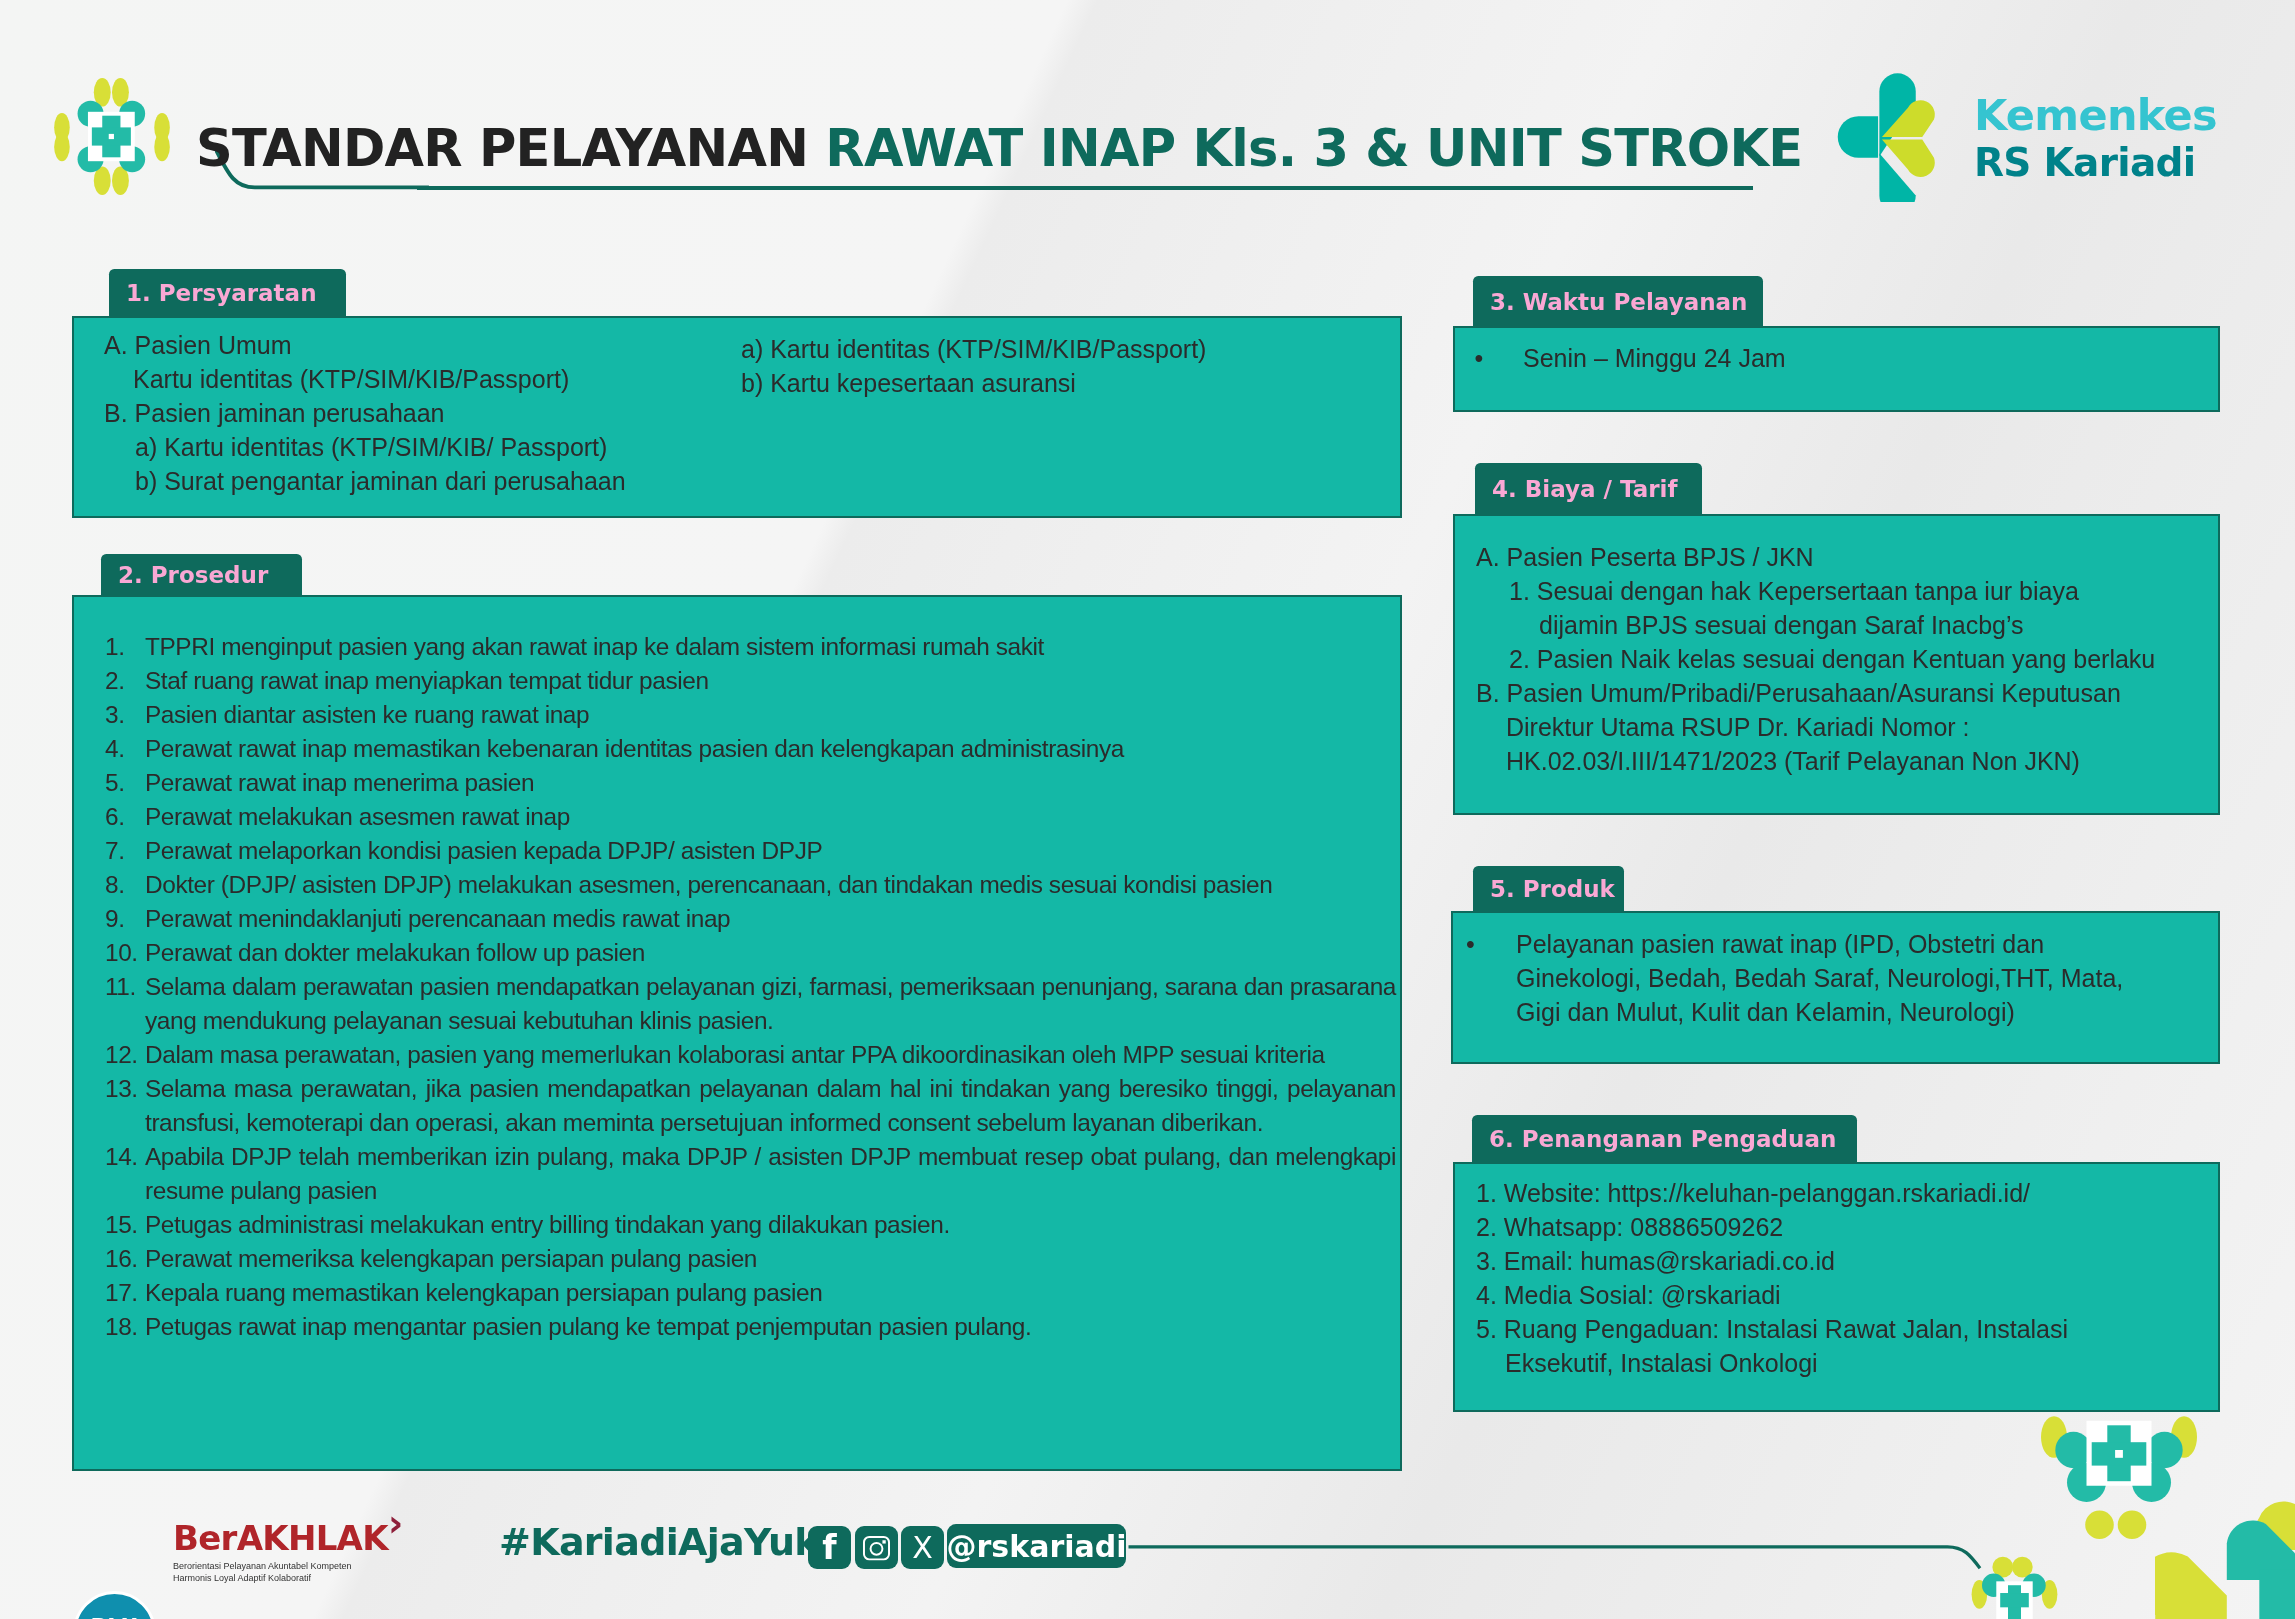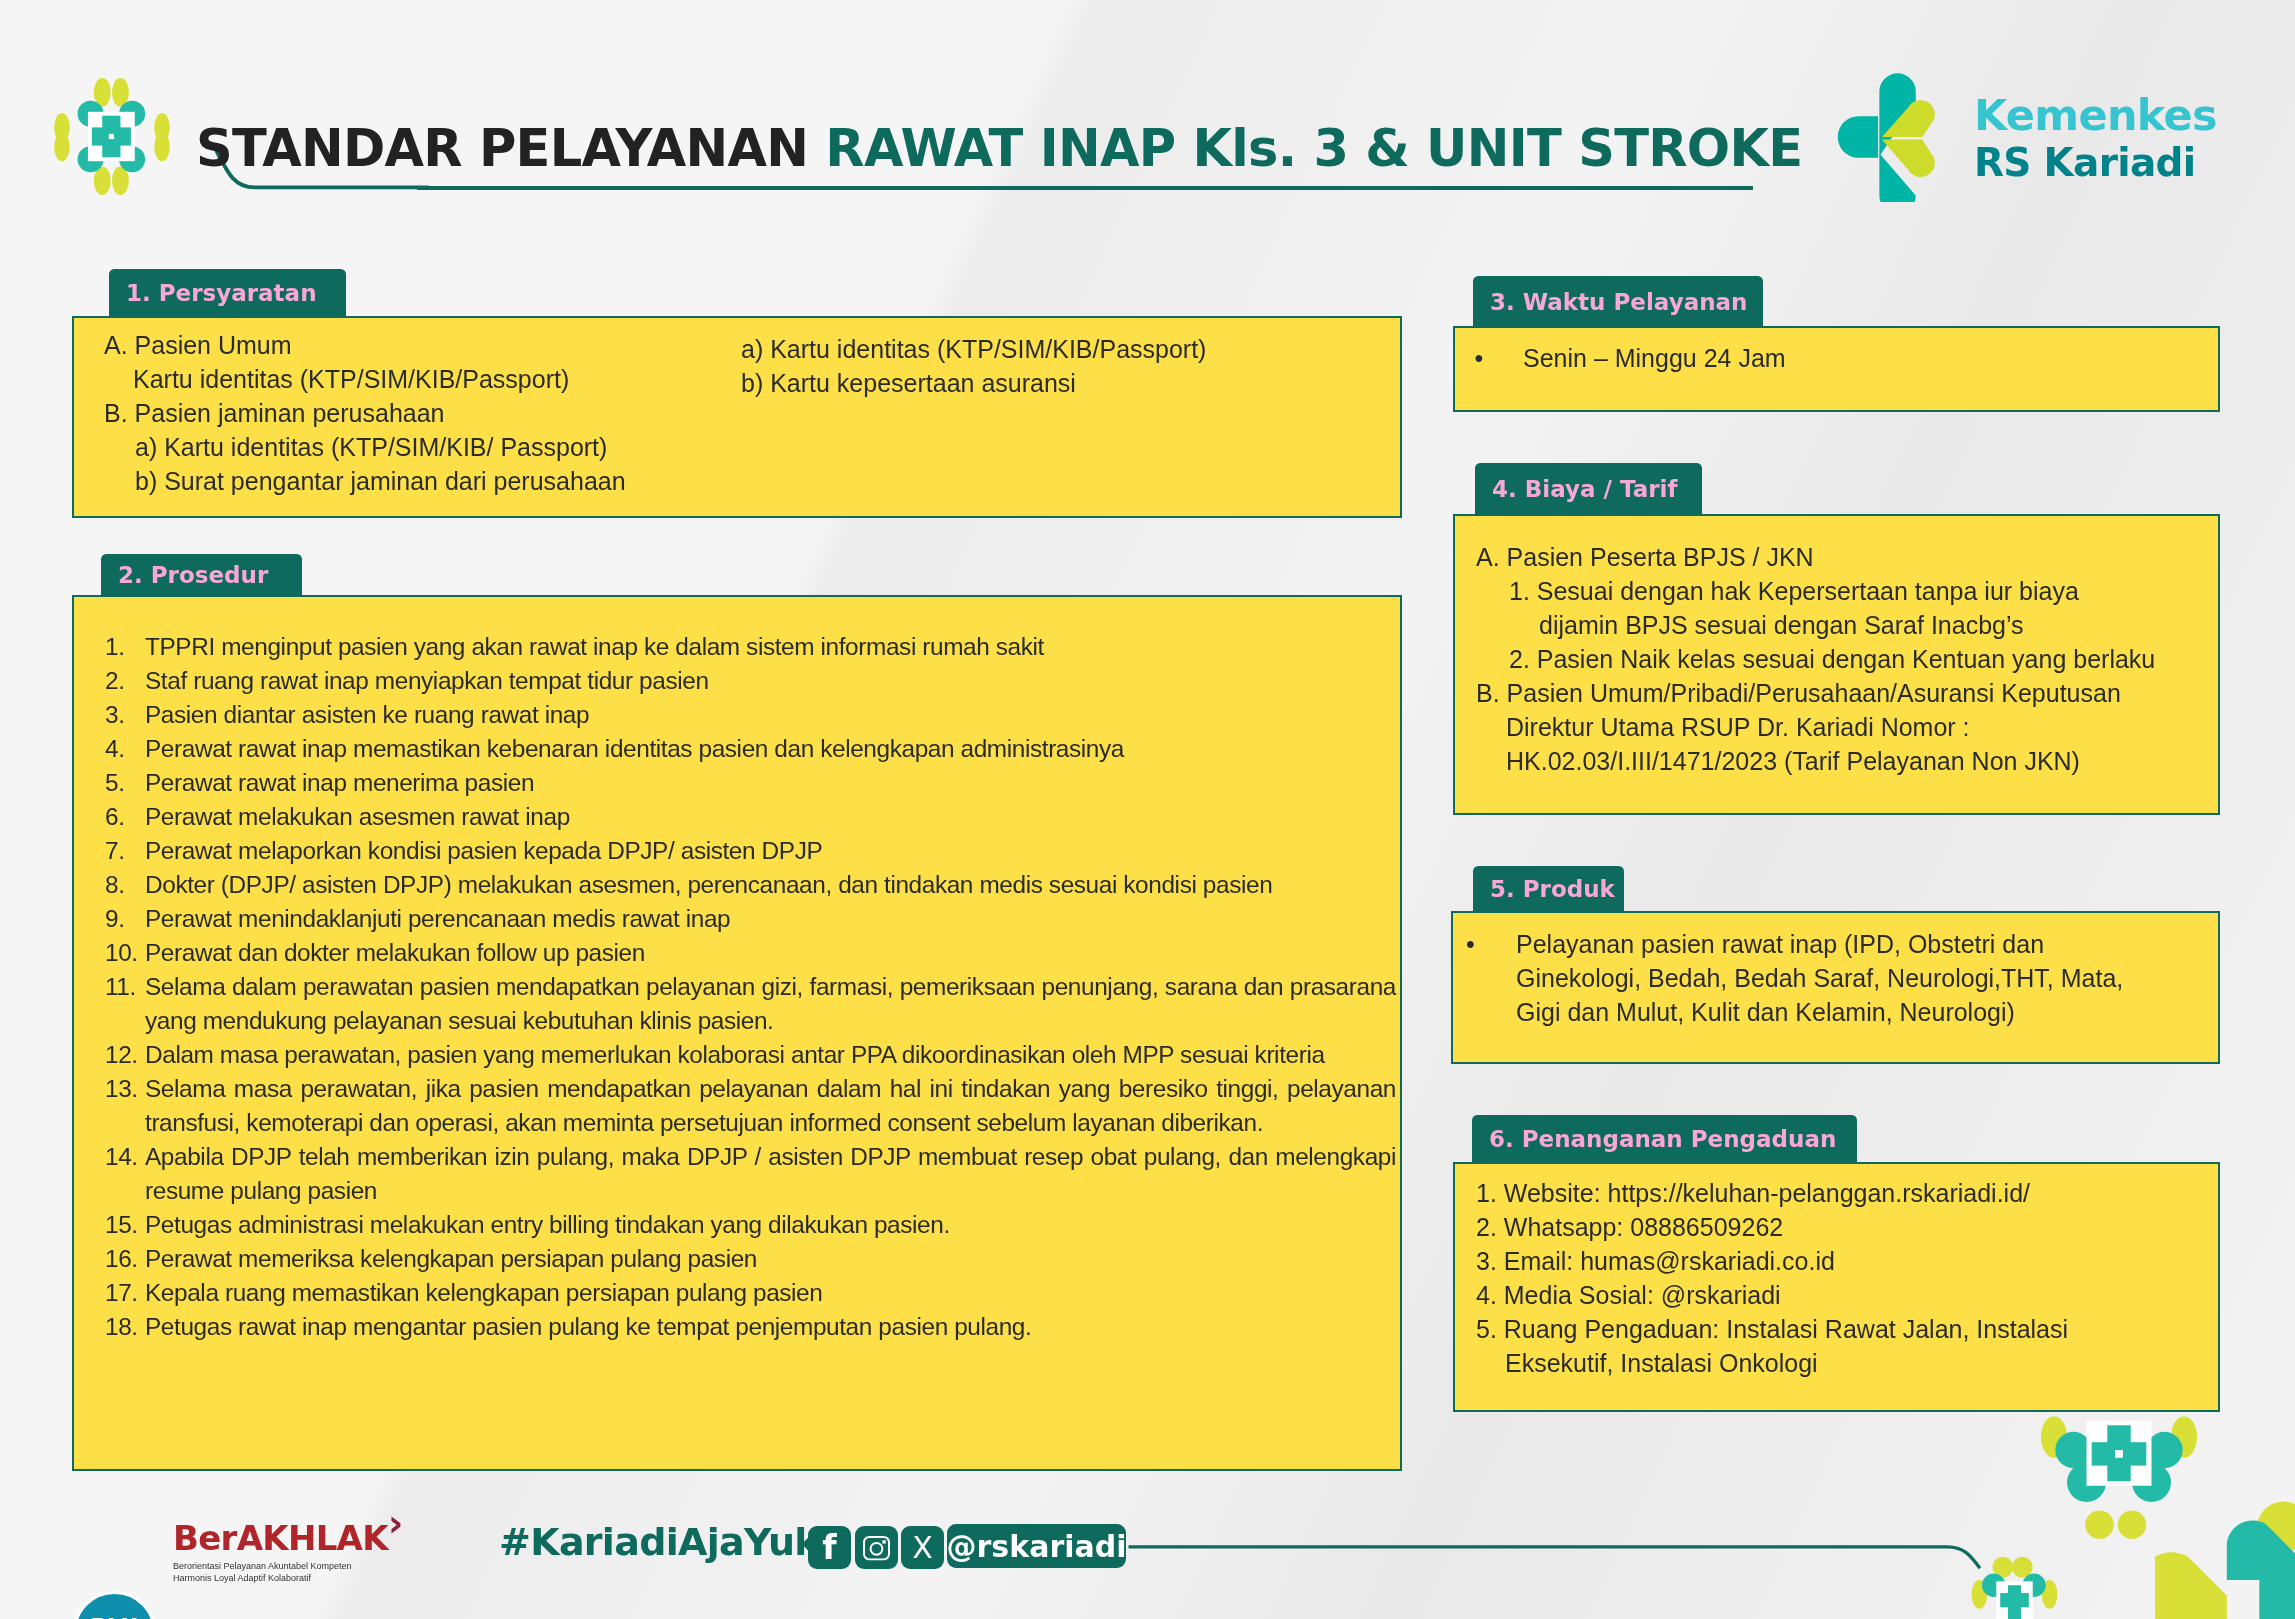--- a/index.html
+++ b/index.html
@@ -6,21 +6,21 @@
   body{width:2295px;height:1619px;position:relative;overflow:hidden;
     background:linear-gradient(115deg,#f4f5f4 0%,#f5f5f5 35%,#ececec 36%,#f3f3f3 55%,#e9e9e9 70%,#f4f4f4 100%);
     font-family:"Liberation Sans",sans-serif;color:#2b2b2b;}
   .abs{position:absolute;}
   .title{left:196px;top:116px;font-family:"DejaVu Sans",sans-serif;font-weight:bold;font-size:51px;letter-spacing:-0.7px;white-space:nowrap;line-height:65px;}
   .title .dark{color:#222;}
   .title .green{color:#0e6a5c;}
   .title-line{left:417px;top:186px;width:1336px;height:3.9px;background:#0e6a5c;}
   .title-curve{left:215px;top:150px;width:215px;height:40px;}
   .tab{background:#0e6a5c;color:#f9a8d4;font-family:"DejaVu Sans",sans-serif;font-weight:bold;font-size:23px;border-radius:5.2px 5.2px 0 0;padding-left:17px;box-sizing:border-box;display:flex;align-items:center;}
-  .box{background:#fde047;border:2.6px solid #0e6a5c;box-sizing:border-box;}
+  .box{background:#14b8a6;border:2.6px solid #0e6a5c;box-sizing:border-box;}
   .txt{font-size:25px;line-height:34px;color:#2b2b2b;white-space:nowrap;}
   .rtxt{font-size:25px;line-height:34px;color:#2b2b2b;white-space:nowrap;}
   .proc{position:absolute;left:31px;width:1291px;font-size:24.4px;line-height:34px;letter-spacing:-0.4px;}
   .proc .row{display:flex;}
   .proc .num{width:40px;flex:none;}
   .proc .body{flex:1;text-align:justify;}
   .footer-tag{left:499px;top:1520px;font-family:"DejaVu Sans",sans-serif;font-weight:bold;font-size:38px;color:#0e6a5c;letter-spacing:-0.7px;}
   .soc{background:#0e6a5c;border-radius:9px;color:#fff;display:flex;align-items:center;justify-content:center;font-weight:bold;}
   .handle{left:947px;top:1524px;width:179px;height:44px;font-family:"DejaVu Sans",sans-serif;font-size:30px;}
   .blu{left:73px;top:1591px;width:83px;height:83px;border-radius:50%;background:#0f8fae;border:3.3px solid #fff;box-sizing:border-box;color:#fff;text-align:center;}

